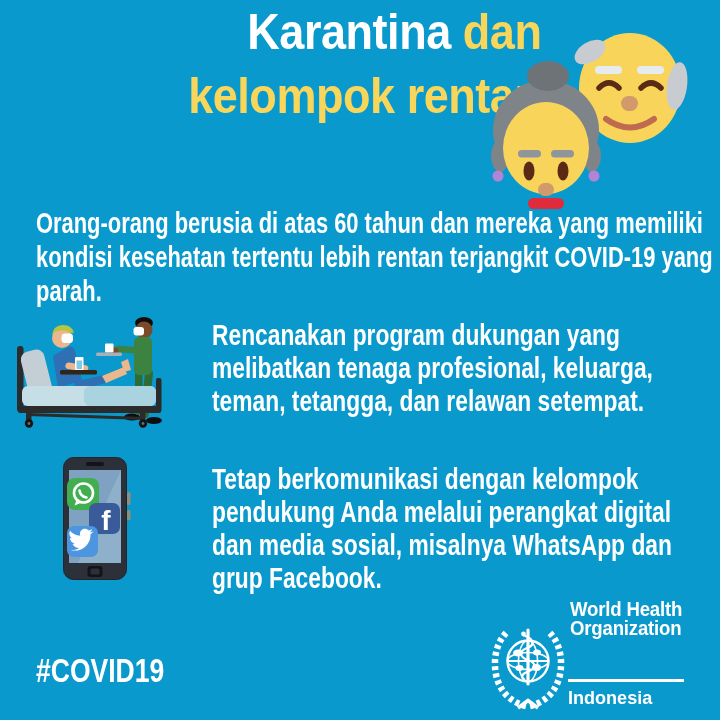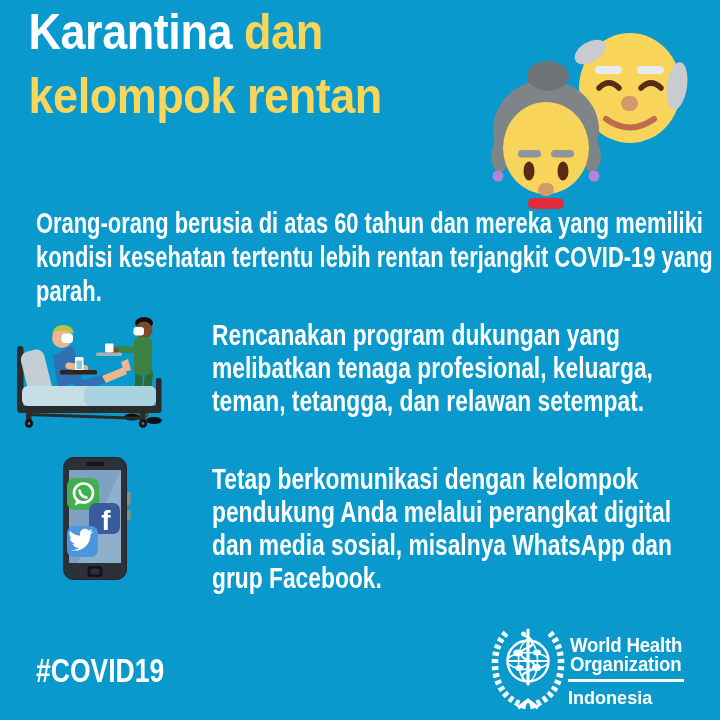--- a/index.html
+++ b/index.html
@@ -8,21 +8,21 @@
     width: 720px; height: 720px;
     background: #0999CC;
     overflow: hidden;
     font-family: "Liberation Sans", sans-serif;
     font-weight: 700;
   }
   .abs { position: absolute; }
   .cond { font-weight: 700; color: #FFFFFF; white-space: nowrap; }
 
   
-  .title-block { left: 0; top: 48; width: 570px; text-align: left; }
+  .title-block { left: 0; top: 48; width: 570px; text-align: right; }
   .title-line {
     font-size: 50px; line-height: 64px; letter-spacing: -0.5px;
     transform: scaleX(0.9); transform-origin: center center;
   }
   .t-white { color: #FFFFFF; }
   .t-yellow { color: #F7D65B; }
 
   
   .intro-block { left: 36px; top: 206px; }
   .intro-block .line {
@@ -34,21 +34,21 @@
     transform: scaleX(0.76); transform-origin: left center;
   }
   .support-text { left: 212px; top: 318px; }
   .digital-text { left: 212px; top: 462px; }
 
   
   .hashtag {
     left: 36px; top: 652px; font-size: 34px; line-height: 36px;
     transform: scaleX(0.78); transform-origin: left center;
   }
-  .who-logo-text { left: 570px; top: 636px; }
+  .who-logo-text { left: 570px; top: 600px; }
   .who-name {
     font-size: 20px; line-height: 18.5px; letter-spacing: -0.2px;
     transform: scaleX(0.93); transform-origin: left center;
   }
   .who-rule { left: 568px; top: 679px; width: 116px; height: 2.5px; background: #FFFFFF; }
   .who-country {
     left: 568px; top: 687px; font-size: 19px; line-height: 21px;
     transform: scaleX(0.95); transform-origin: left center;
   }
 

